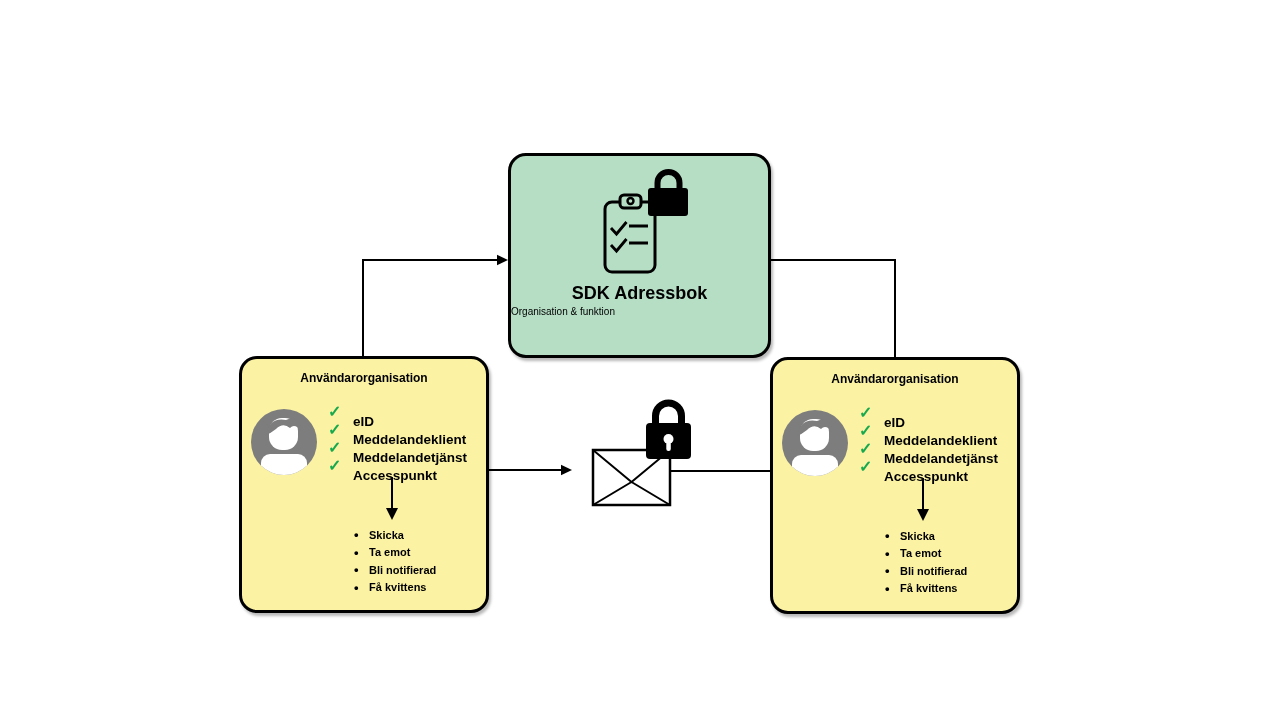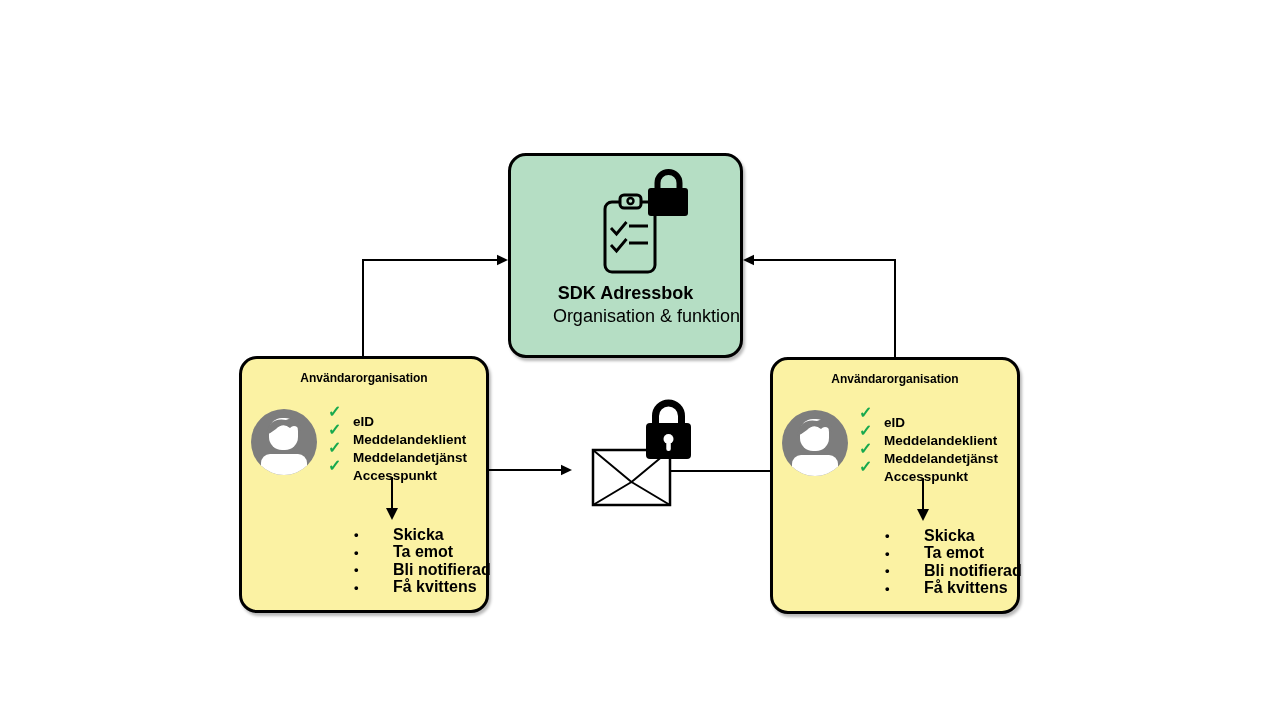--- a/index.html
+++ b/index.html
@@ -6,45 +6,45 @@
   body{
     width:1281px;height:721px;background:#ffffff;position:relative;overflow:hidden;
     font-family:"Liberation Sans",sans-serif;color:#000;
   }
   svg.overlay{position:absolute;left:0;top:0;z-index:1;}
   .box{position:absolute;border:3px solid #000;border-radius:18px;
        box-shadow:2px 3px 3px rgba(0,0,0,.28);z-index:2;}
   .green{background:#B5DEC4;}
   .yellow{background:#FBF2A3;}
 
-  #addressbook{left:508px;top:153px;width:229px;height:199px;}
+  #addressbook{left:508px;top:153px;width:229px;height:199px;padding-left:28px;}
   #org-left  {left:239px;top:356px;width:244px;height:251px;}
   #org-right {left:770px;top:357px;width:244px;height:251px;}
   #message   {position:absolute;left:585px;top:395px;z-index:2;}
 
   .ab-icon{position:absolute;left:89px;top:12px;}
   .ab-title{position:absolute;top:127px;left:0;width:100%;text-align:center;
             font-size:18px;font-weight:bold;}
-  .ab-sub{position:absolute;top:150px;left:0;width:100%;text-align:right;font-size:18px;}
+  .ab-sub{position:absolute;top:150px;left:0;width:100%;text-align:left;font-size:10px;}
 
   .org-title{position:absolute;top:12px;left:0;width:100%;text-align:center;
              font-size:12px;font-weight:bold;}
   .person{position:absolute;left:8px;top:49px;}
 
   .caps{position:absolute;left:86px;top:44px;}
   .cap-row{display:flex;align-items:center;height:18px;}
   .check{color:#17A94E;font-size:16px;font-weight:bold;width:25px;line-height:18px;}
   .cap-text{font-size:13.5px;font-weight:bold;white-space:nowrap;margin-top:19px;}
 
   .varrow{position:absolute;left:142px;top:118px;}
 
   .acts{position:absolute;left:112px;top:167px;}
   .act-row{display:flex;align-items:center;height:17.5px;}
   .bullet{font-size:13px;font-weight:bold;width:15px;line-height:17px;}
-  .act-text{font-size:16px;font-weight:bold;white-space:nowrap;margin-left:24px;}
+  .act-text{font-size:11px;font-weight:bold;white-space:nowrap;}
 </style>
 </head>
 <body>
 
 <svg class="overlay" width="1281" height="721" aria-hidden="true">
 
   <path d="M363 356 V260 H498" fill="none" stroke="#000" stroke-width="2"></path>
   <polygon points="497,254.8 497,265.2 508,260" fill="#000"></polygon>
 
   <path d="M895 357 V260 H754" fill="none" stroke="#000" stroke-width="2"></path>

